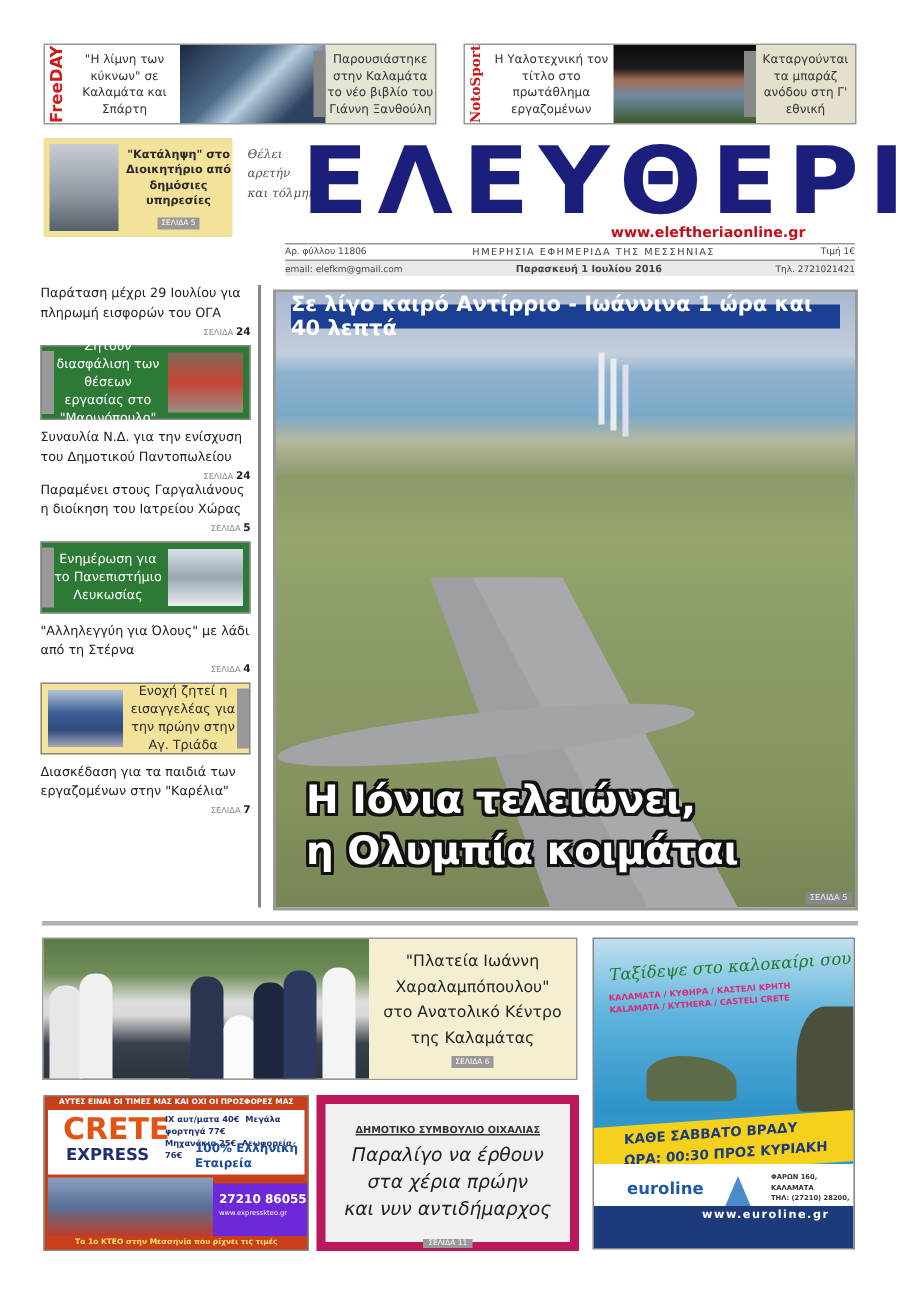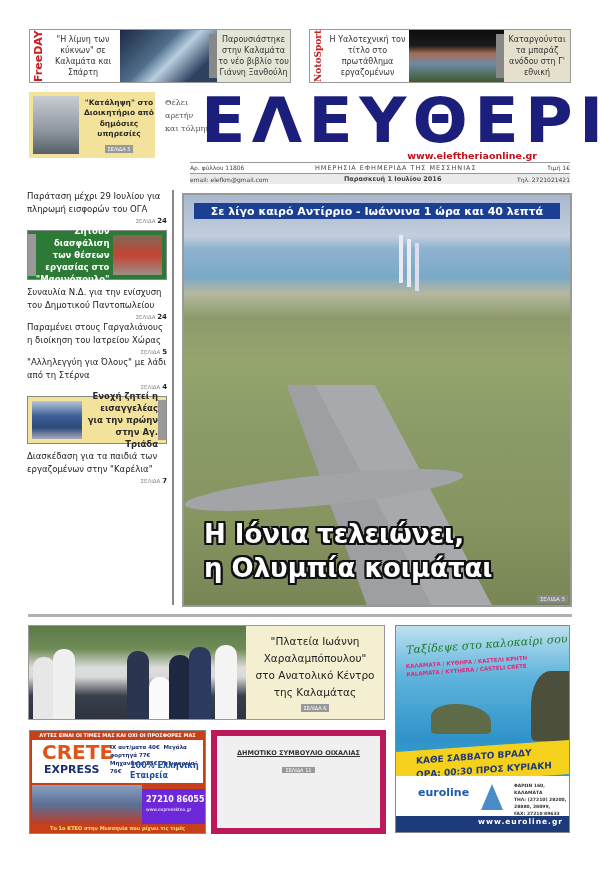--- a/index.html
+++ b/index.html
@@ -6,44 +6,44 @@
 body{width:600px;height:875px;background:#fff;font-family:"DejaVu Sans",sans-serif;position:relative;overflow:hidden;color:#222}
 .abs{position:absolute}
 
 .strip{position:absolute;top:29px;height:54px;border:1px solid #999;background:#fff;display:flex}
 .vlabel{width:16px;display:flex;align-items:center;justify-content:center;writing-mode:vertical-rl;transform:rotate(180deg);font-weight:bold;font-size:11px}
 .strip-text{display:flex;align-items:center;justify-content:center;text-align:center;font-size:8px;line-height:11px;color:#333}
 .photo{position:relative}
 .tagv{position:absolute;width:8px;top:4px;bottom:4px;background:#888;right:0}
 
 .ad-yellow{background:#f3e29a}
-.motto{position:absolute;left:165px;top:96px;font-family:"DejaVu Serif",serif;font-size:8px;color:#555;line-height:13px}
+.motto{position:absolute;left:165px;top:96px;font-family:"DejaVu Serif",serif;font-style:italic;font-size:8px;color:#555;line-height:13px}
 .logo{position:absolute;left:212px;top:84px;font-family:"DejaVu Sans",sans-serif;font-weight:bold;font-size:62px;letter-spacing:6px;color:#1b1e7a;transform:scaleX(1.05)}
 .url{position:absolute;right:63px;top:150px;color:#c0101a;font-weight:bold;font-size:9.5px}
 .hline{position:absolute;left:190px;width:380px;border-top:1px solid #999}
 .hrow{position:absolute;left:190px;width:380px;font-size:6px;color:#444;display:flex;justify-content:space-between;align-items:center}
 
 .leftcol{position:absolute;left:27px;top:190px;width:140px}
 .news{font-size:8.5px;line-height:13px;color:#222}
 .page{font-size:5.5px;color:#888;text-align:right;margin-top:1px}
 .page b{color:#222;font-size:7px}
 .box{position:relative;display:flex;border:1px solid #888;margin:5px 0 6px}
 .green{background:#2c7a36;color:#fff}
-.boxtext{flex:1;display:flex;align-items:center;justify-content:center;text-align:right;font-weight:bold;font-size:8.5px;line-height:12px}
+.boxtext{flex:1;display:flex;align-items:center;justify-content:center;text-align:center;font-weight:normal;font-size:8.5px;line-height:12px}
 .vtag{width:8px;background:#999;align-self:stretch;margin:3px 0}
 .thumb{width:50px;align-self:stretch;margin:4px}
 .vsep{position:absolute;left:172px;top:190px;width:2px;height:415px;background:#888}
 
 .main{position:absolute;left:182px;top:193px;width:390px;height:414px;border:2px solid #999;overflow:hidden;
  background:linear-gradient(180deg,#a8b8cf 0%,#c3cedd 10%,#8fb3cf 13%,#7aa9c7 20%,#b5b8a0 24%,#8c9a6a 30%,#95a56d 40%,#8a9a67 60%,#869460 80%,#788555 100%)}
 .road1{position:absolute;left:150px;top:190px;width:70px;height:260px;background:#9e9fa3;transform:skewX(20deg)}
 .road2{position:absolute;left:200px;top:190px;width:60px;height:260px;background:#a8a9ad;transform:skewX(28deg)}
 .road3{position:absolute;left:0;top:280px;width:280px;height:30px;background:#a3a4a8;border-radius:50%;transform:rotate(-6deg)}
 .bridge{position:absolute;left:215px;top:40px;width:4px;height:48px;background:#e8ecf0;box-shadow:8px 4px 0 #e8ecf0,16px 8px 0 #dde}
-.mainbar{position:absolute;left:10px;top:8px;width:366px;height:16px;background:#1b3f92;color:#fff;font-weight:bold;font-size:11px;display:flex;align-items:center;justify-content:center}
+.mainbar{position:absolute;left:10px;top:8px;width:366px;height:16px;background:#1b3f92;color:#fff;font-weight:bold;font-size:14px;display:flex;align-items:center;justify-content:center}
 .headline{position:absolute;left:20px;top:322px;font-weight:bold;font-size:26px;line-height:34px;color:#fff;
  text-shadow:-2px -2px 0 #111,2px -2px 0 #111,-2px 2px 0 #111,2px 2px 0 #111,0 2px 0 #111,2px 0 0 #111,0 -2px 0 #111,-2px 0 0 #111}
 .pg-tag{position:absolute;background:#888;color:#eee;font-size:5.5px;padding:1px 3px}
 .hsep{position:absolute;left:28px;width:544px;height:3px;background:#b0b0b0}
 
 .plateia{position:absolute;left:28px;top:625px;width:357px;height:95px;border:1px solid #999;display:flex}
 .peoplephoto{width:217px;height:100%;background:linear-gradient(180deg,#5d7a4a 0%,#6f8d57 25%,#ddd 45%,#d8d8d8 55%,#39404d 75%,#2d3440 100%);position:relative}
 .person{position:absolute;bottom:0;width:22px;border-radius:10px 10px 0 0}
 .plateia-text{flex:1;background:#f5efd2;display:flex;flex-direction:column;align-items:center;justify-content:center;text-align:center;font-size:10.5px;line-height:17px;color:#222}
 .ktero{position:absolute;left:29px;top:730px;width:177px;height:104px;border:1px solid #888;background:#c8401a;overflow:hidden}
@@ -111,20 +111,25 @@
     <div class="thumb" style="background:linear-gradient(180deg,#7d6a55,#c64334 50%,#9a8f86)"></div>
   </div>
   <div>
     <div class="news">Συναυλία Ν.Δ. για την ενίσχυση του Δημοτικού Παντοπωλείου</div>
     <div class="page"><span>ΣΕΛΙΔΑ</span> <b>24</b></div>
   </div>
   <div>
     <div class="news">Παραμένει στους Γαργαλιάνους η διοίκηση του Ιατρείου Χώρας</div>
     <div class="page"><span>ΣΕΛΙΔΑ</span> <b>5</b></div>
   </div>
+  <div class="box green" style="height:48px">
+    <div class="vtag"></div>
+    <div class="boxtext">Ενημέρωση για το Πανεπιστήμιο Λευκωσίας</div>
+    <div class="thumb" style="background:linear-gradient(180deg,#d8dfe6,#9aa6b2 50%,#eceff1)"></div>
+  </div>
   <div>
     <div class="news">"Αλληλεγγύη για Όλους" με λάδι από τη Στέρνα</div>
     <div class="page"><span>ΣΕΛΙΔΑ</span> <b>4</b></div>
   </div>
   <div class="box ad-yellow" style="height:48px">
     <div class="thumb" style="background:linear-gradient(180deg,#b7c6d8,#3d5f98 40%,#2c4a7a 70%,#aab)"></div>
     <div class="boxtext" style="color:#2a2a2a">Ενοχή ζητεί η εισαγγελέας για την πρώην στην Αγ. Τριάδα</div>
     <div class="vtag"></div>
   </div>
   <div>
@@ -181,20 +186,25 @@
   <div style="position:absolute;left:2px;top:54px;width:110px;height:40px;background:linear-gradient(180deg,#8aa0c0,#5a6f94 50%,#c23a24)"></div>
   <div style="position:absolute;left:112px;top:58px;width:63px;height:36px;background:#6d28d9;color:#fff;padding-left:4px">
     <div style="font-weight:bold;font-size:8px;margin-top:6px">27210 86055</div>
     <div style="font-size:4.5px;margin-top:3px">www.expressktеo.gr</div>
   </div>
   <div style="position:absolute;left:0;bottom:0;width:100%;font-size:5px;color:#ffe26b;font-weight:bold;text-align:center;height:9px;line-height:9px;background:#c8401a">Το 1ο ΚΤΕΟ στην Μεσσηνία που ρίχνει τις τιμές</div>
 </div>
 
 <div class="oix">
   <div style="font-weight:bold;font-size:6.5px;margin-top:13px;text-decoration:underline;color:#333">ΔΗΜΟΤΙΚΟ ΣΥΜΒΟΥΛΙΟ ΟΙΧΑΛΙΑΣ</div>
+  <div style="font-style:italic;font-size:12.5px;line-height:18px;margin-top:4px;color:#222">
+    <div>Παραλίγο να έρθουν</div>
+    <div>στα χέρια πρώην</div>
+    <div>και νυν αντιδήμαρχος</div>
+  </div>
   <span style="display:inline-block;margin-top:4px;font-size:5px;background:#999;color:#fff;padding:0 3px">ΣΕΛΙΔΑ 11</span>
 </div>
 
 <div class="euro">
   <div style="position:absolute;left:10px;top:12px;font-family:'DejaVu Serif',serif;font-style:italic;font-size:11px;color:#1f7a2a;transform:rotate(-4deg)">Ταξίδεψε στο καλοκαίρι σου</div>
   <div style="position:absolute;left:10px;top:32px;font-size:5.5px;font-weight:bold;color:#e0287a;transform:rotate(-4deg);line-height:8px">
     <div>ΚΑΛΑΜΑΤΑ / ΚΥΘΗΡΑ / ΚΑΣΤΕΛΙ ΚΡΗΤΗ</div>
     <div>KALAMATA / KYTHERA / CASTELI CRETE</div>
   </div>
   <div style="position:absolute;left:35px;top:78px;width:60px;height:30px;background:#5e6b48;border-radius:40% 60% 10% 10%"></div>
@@ -204,14 +214,14 @@
     <div>ΩΡΑ: 00:30 ΠΡΟΣ ΚΥΡΙΑΚΗ</div>
   </div>
   <div style="position:absolute;left:0;top:150px;width:100%;height:58px;background:#fff"></div>
   <div style="position:absolute;left:22px;top:160px;color:#1d5aa8;font-weight:bold;font-size:11px">euroline</div>
   <div style="position:absolute;left:85px;top:158px;width:22px;height:26px;background:#4b8cc8;clip-path:polygon(50% 0,100% 100%,0 100%)"></div>
   <div style="position:absolute;left:118px;top:156px;font-size:4.5px;line-height:7px;color:#333;font-weight:bold">
     <div>ΦΑΡΩΝ 160, ΚΑΛΑΜΑΤΑ</div>
     <div>ΤΗΛ: (27210) 28200, 28880, 28099,</div>
     <div>FAX: 27210 89633</div>
   </div>
-  <div style="position:absolute;left:0;bottom:0;width:100%;height:16px;background:#1d3b7a;color:#fff;font-weight:bold;font-size:7.5px;text-align:right;padding-right:6px;line-height:12px;letter-spacing:1px">www.euroline.gr</div>
+  <div style="position:absolute;left:0;bottom:0;width:100%;height:28px;background:#1d3b7a;color:#fff;font-weight:bold;font-size:7.5px;text-align:right;padding-right:16px;line-height:12px;letter-spacing:1px">www.euroline.gr</div>
 </div>
 
 </body></html>

